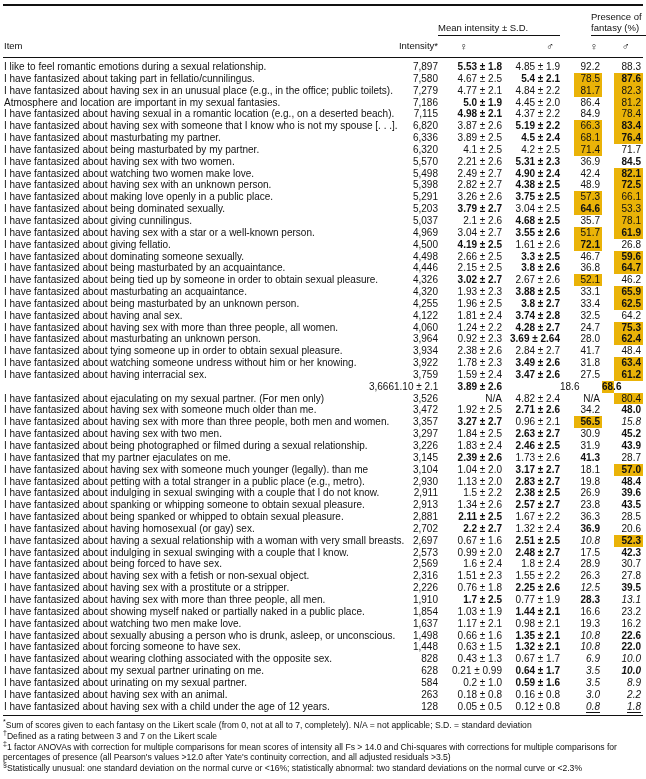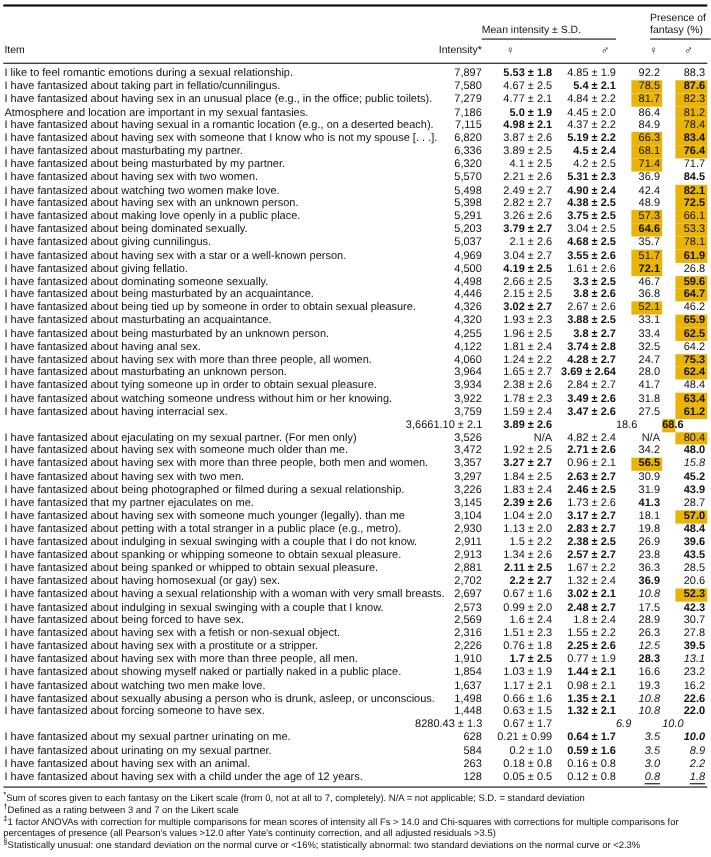--- a/index.html
+++ b/index.html
@@ -291,21 +291,21 @@
         <div class="c-mf"><span>1.24 ± 2.2</span></div>
         <div class="c-mm fb"><span>4.28 ± 2.7</span></div>
         <div class="spacer"></div>
         <div class="c-pf"><span>24.7</span></div>
         <div class="spacer"></div>
         <div class="c-pm fb fs"><span>75.3</span></div>
       </div>
       <div class="grid row">
         <div class="c-item"><span>I have fantasized about masturbating an unknown person.</span></div>
         <div class="c-int"><span>3,964</span></div>
-        <div class="c-mf"><span>1.65 ± 2.7</span></div>
+        <div class="c-mf"><span>0.92 ± 2.3</span></div>
         <div class="c-mm fb"><span>3.69 ± 2.64</span></div>
         <div class="spacer"></div>
         <div class="c-pf"><span>28.0</span></div>
         <div class="spacer"></div>
         <div class="c-pm fb fs"><span>62.4</span></div>
       </div>
       <div class="grid row">
         <div class="c-item"><span>I have fantasized about tying someone up in order to obtain sexual pleasure.</span></div>
         <div class="c-int"><span>3,934</span></div>
         <div class="c-mf"><span>2.38 ± 2.6</span></div>
@@ -461,21 +461,21 @@
         <div class="c-mm"><span>1.32 ± 2.4</span></div>
         <div class="spacer"></div>
         <div class="c-pf fb"><span>36.9</span></div>
         <div class="spacer"></div>
         <div class="c-pm"><span>20.6</span></div>
       </div>
       <div class="grid row">
         <div class="c-item"><span>I have fantasized about having a sexual relationship with a woman with very small breasts.</span></div>
         <div class="c-int"><span>2,697</span></div>
         <div class="c-mf"><span>0.67 ± 1.6</span></div>
-        <div class="c-mm fb"><span>3.02 ± 2.1</span></div>
+        <div class="c-mm fb"><span>2.51 ± 2.5</span></div>
         <div class="spacer"></div>
         <div class="c-pf fi"><span>10.8</span></div>
         <div class="spacer"></div>
         <div class="c-pm fb fs"><span>52.3</span></div>
       </div>
       <div class="grid row">
         <div class="c-item"><span>I have fantasized about indulging in sexual swinging with a couple that I know.</span></div>
         <div class="c-int"><span>2,573</span></div>
         <div class="c-mf"><span>0.99 ± 2.0</span></div>
         <div class="c-mm fb"><span>2.48 ± 2.7</span></div>
@@ -558,20 +558,21 @@
         <div class="c-item"><span>I have fantasized about forcing someone to have sex.</span></div>
         <div class="c-int"><span>1,448</span></div>
         <div class="c-mf"><span>0.63 ± 1.5</span></div>
         <div class="c-mm fb"><span>1.32 ± 2.1</span></div>
         <div class="spacer"></div>
         <div class="c-pf fi"><span>10.8</span></div>
         <div class="spacer"></div>
         <div class="c-pm fb"><span>22.0</span></div>
       </div>
       <div class="grid row">
+        <div class="c-item"><span>I have fantasized about wearing clothing associated with the opposite sex.</span></div>
         <div class="c-int"><span>828</span></div>
         <div class="c-mf"><span>0.43 ± 1.3</span></div>
         <div class="c-mm"><span>0.67 ± 1.7</span></div>
         <div class="spacer"></div>
         <div class="c-pf fi"><span>6.9</span></div>
         <div class="spacer"></div>
         <div class="c-pm fi"><span>10.0</span></div>
       </div>
       <div class="grid row">
         <div class="c-item"><span>I have fantasized about my sexual partner urinating on me.</span></div>

